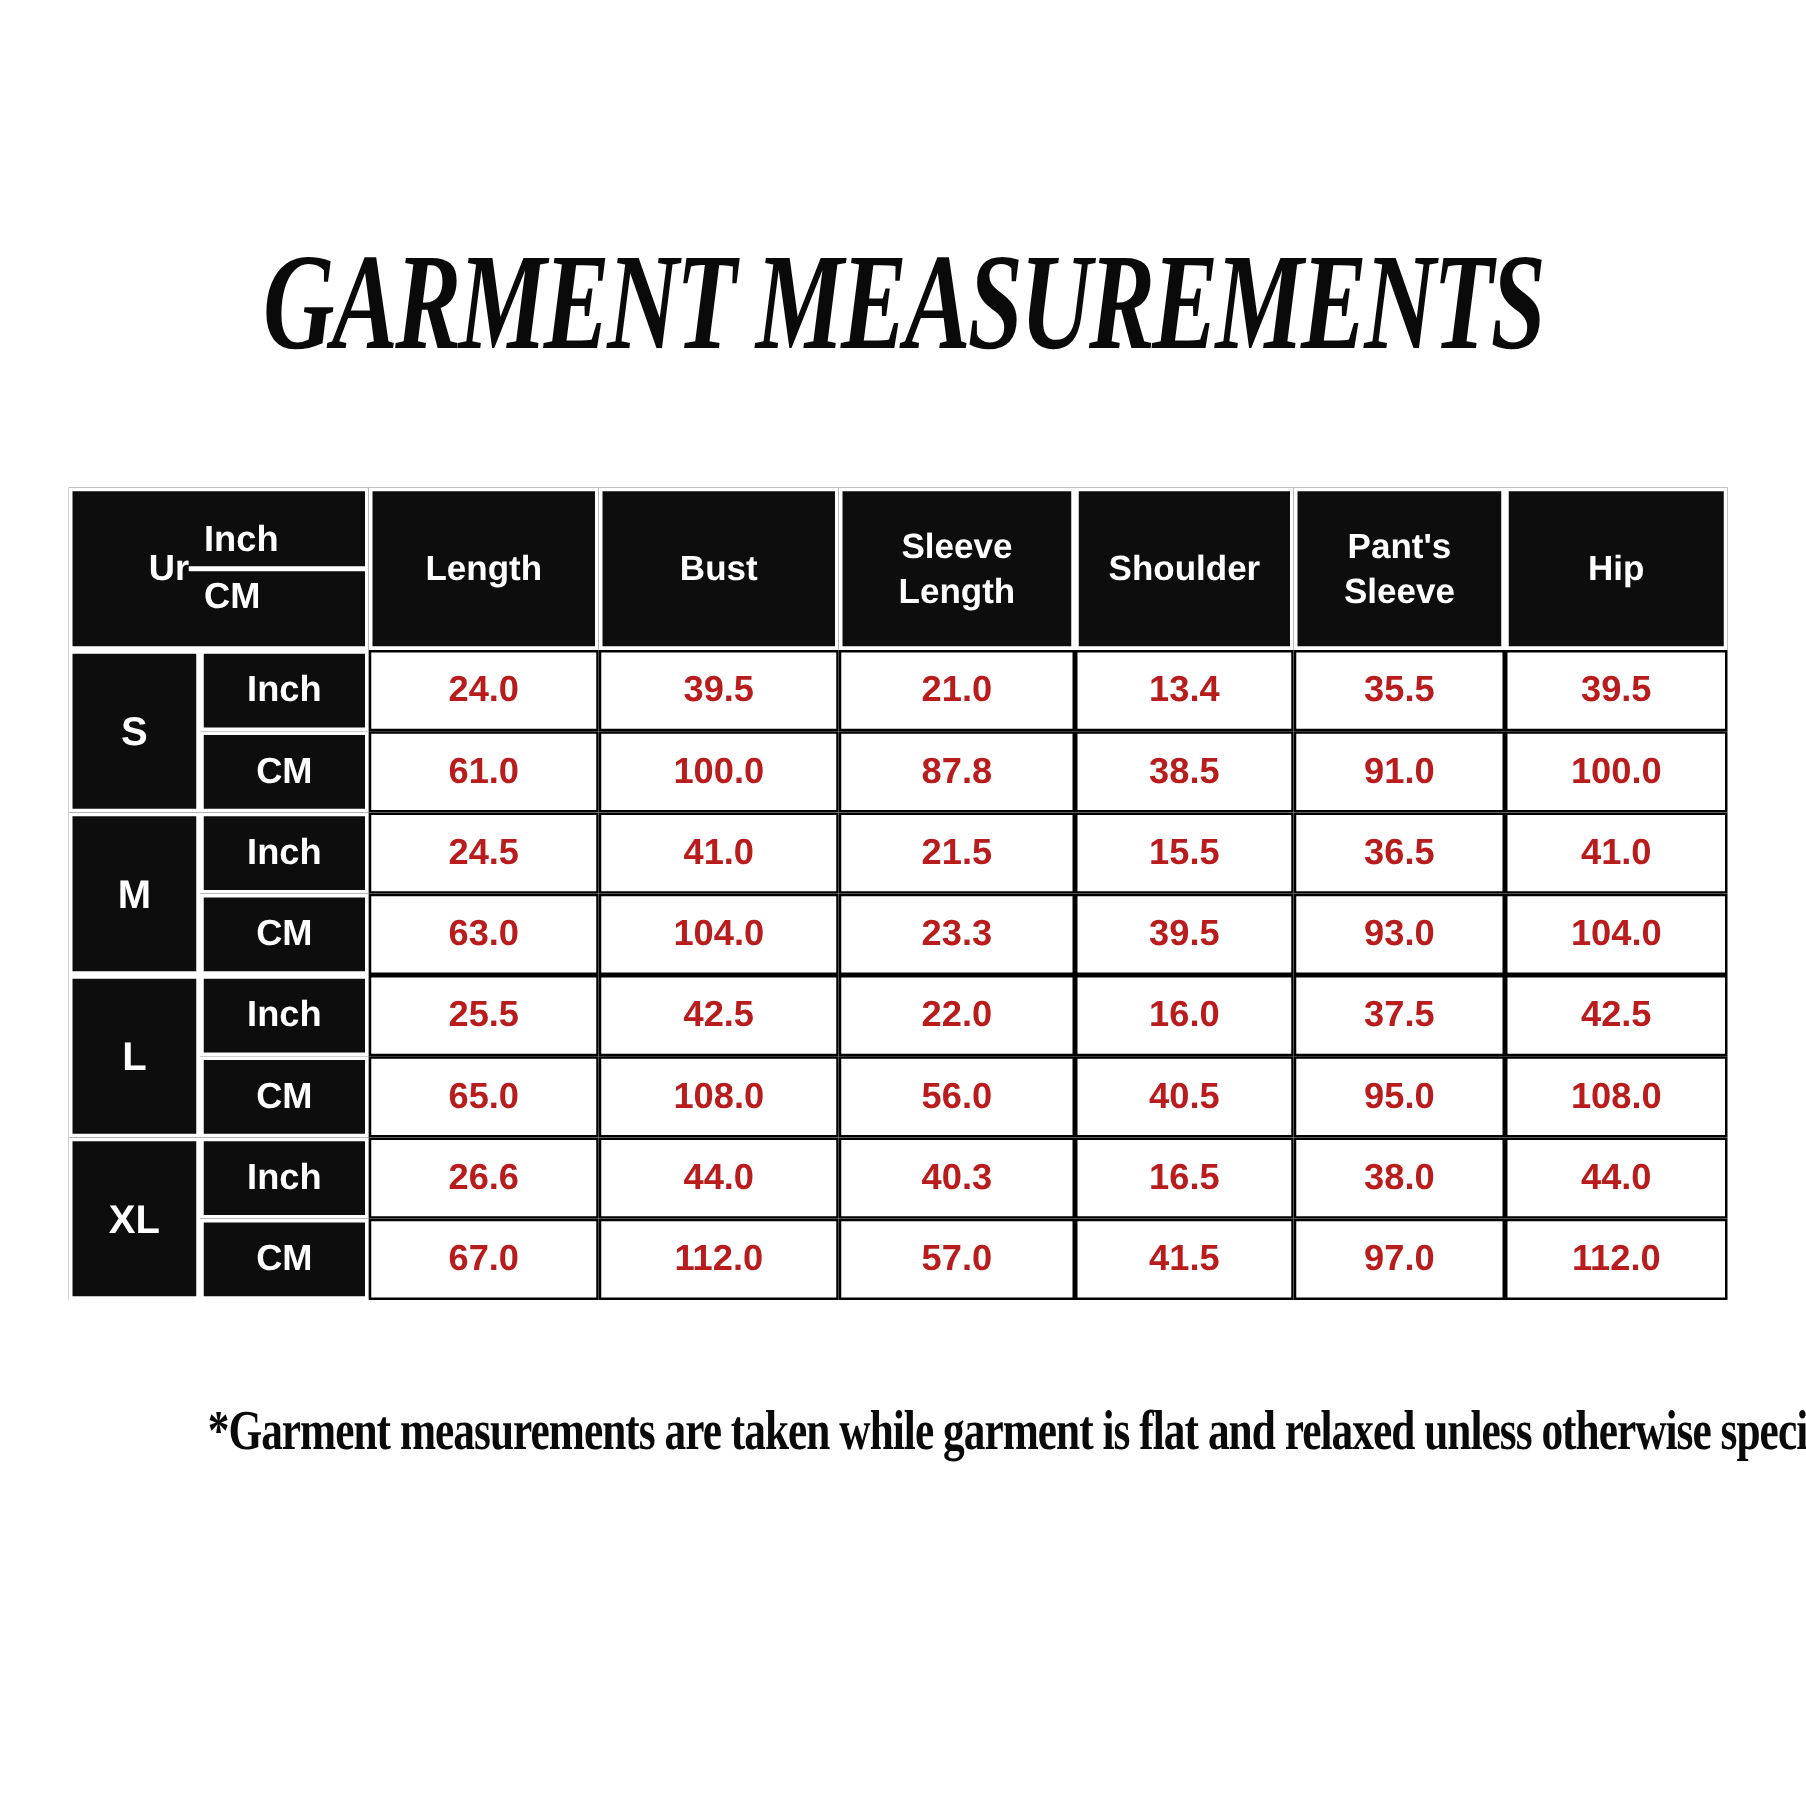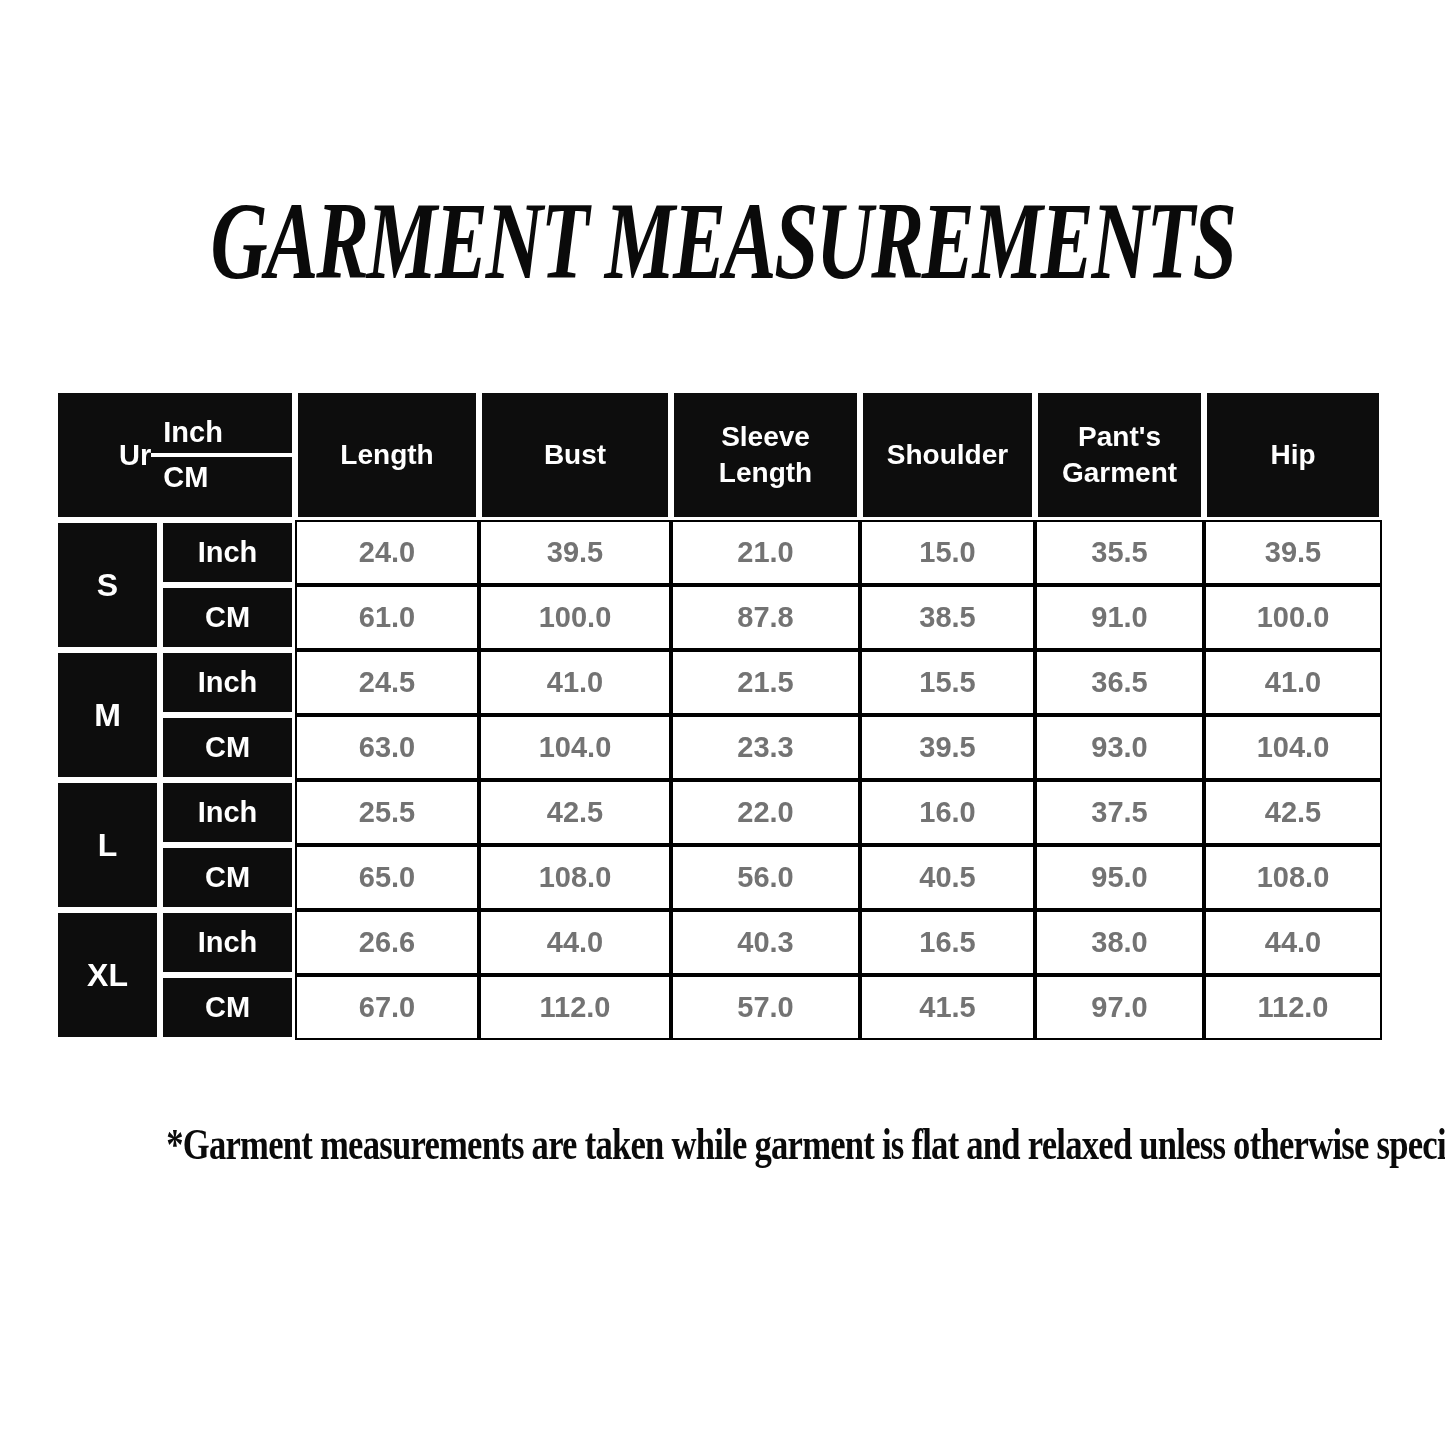--- a/index.html
+++ b/index.html
@@ -57,21 +57,21 @@
     color: #ffffff;
     border: 3px solid #ffffff;
     font-weight: bold;
     font-size: 28px;
   }
   .cell-data {
     background: #ffffff;
     border: 2px solid #000000;
     font-weight: bold;
     font-size: 29px;
-    color: #737373;
+    color: #b91c1c;
   }
   .size-letter { font-size: 32px; }
   .unit-sub { font-size: 29px; }
   .hdr-narrow {
     max-width: 122px;
     margin: 14px auto;
     line-height: 1.3;
   }
   .col-hdr { line-height: 1.3; }
   .unit-inner {
@@ -153,34 +153,34 @@
         <td class="cell-black h-head">
               <div class="col-hdr">Bust</div>
             </td>
         <td class="cell-black h-head">
               <div class="hdr-narrow">Sleeve Length</div>
             </td>
         <td class="cell-black h-head">
               <div class="col-hdr">Shoulder</div>
             </td>
         <td class="cell-black h-head">
-              <div class="hdr-narrow">Pant's Garment</div>
+              <div class="hdr-narrow">Pant's Sleeve</div>
             </td>
         <td class="cell-black h-head">
               <div class="col-hdr">Hip</div>
             </td>
       </tr>
 
       <tr>
         <td rowspan="2" class="cell-black size-letter h-size">S</td>
         <td class="cell-black unit-sub h-data">Inch</td>
         <td class="cell-data h-data">24.0</td>
         <td class="cell-data h-data">39.5</td>
         <td class="cell-data h-data">21.0</td>
-        <td class="cell-data h-data">15.0</td>
+        <td class="cell-data h-data">13.4</td>
         <td class="cell-data h-data">35.5</td>
         <td class="cell-data h-data">39.5</td>
       </tr>
       <tr>
         <td class="cell-black unit-sub h-data">CM</td>
         <td class="cell-data h-data">61.0</td>
         <td class="cell-data h-data">100.0</td>
         <td class="cell-data h-data">87.8</td>
         <td class="cell-data h-data">38.5</td>
         <td class="cell-data h-data">91.0</td>

